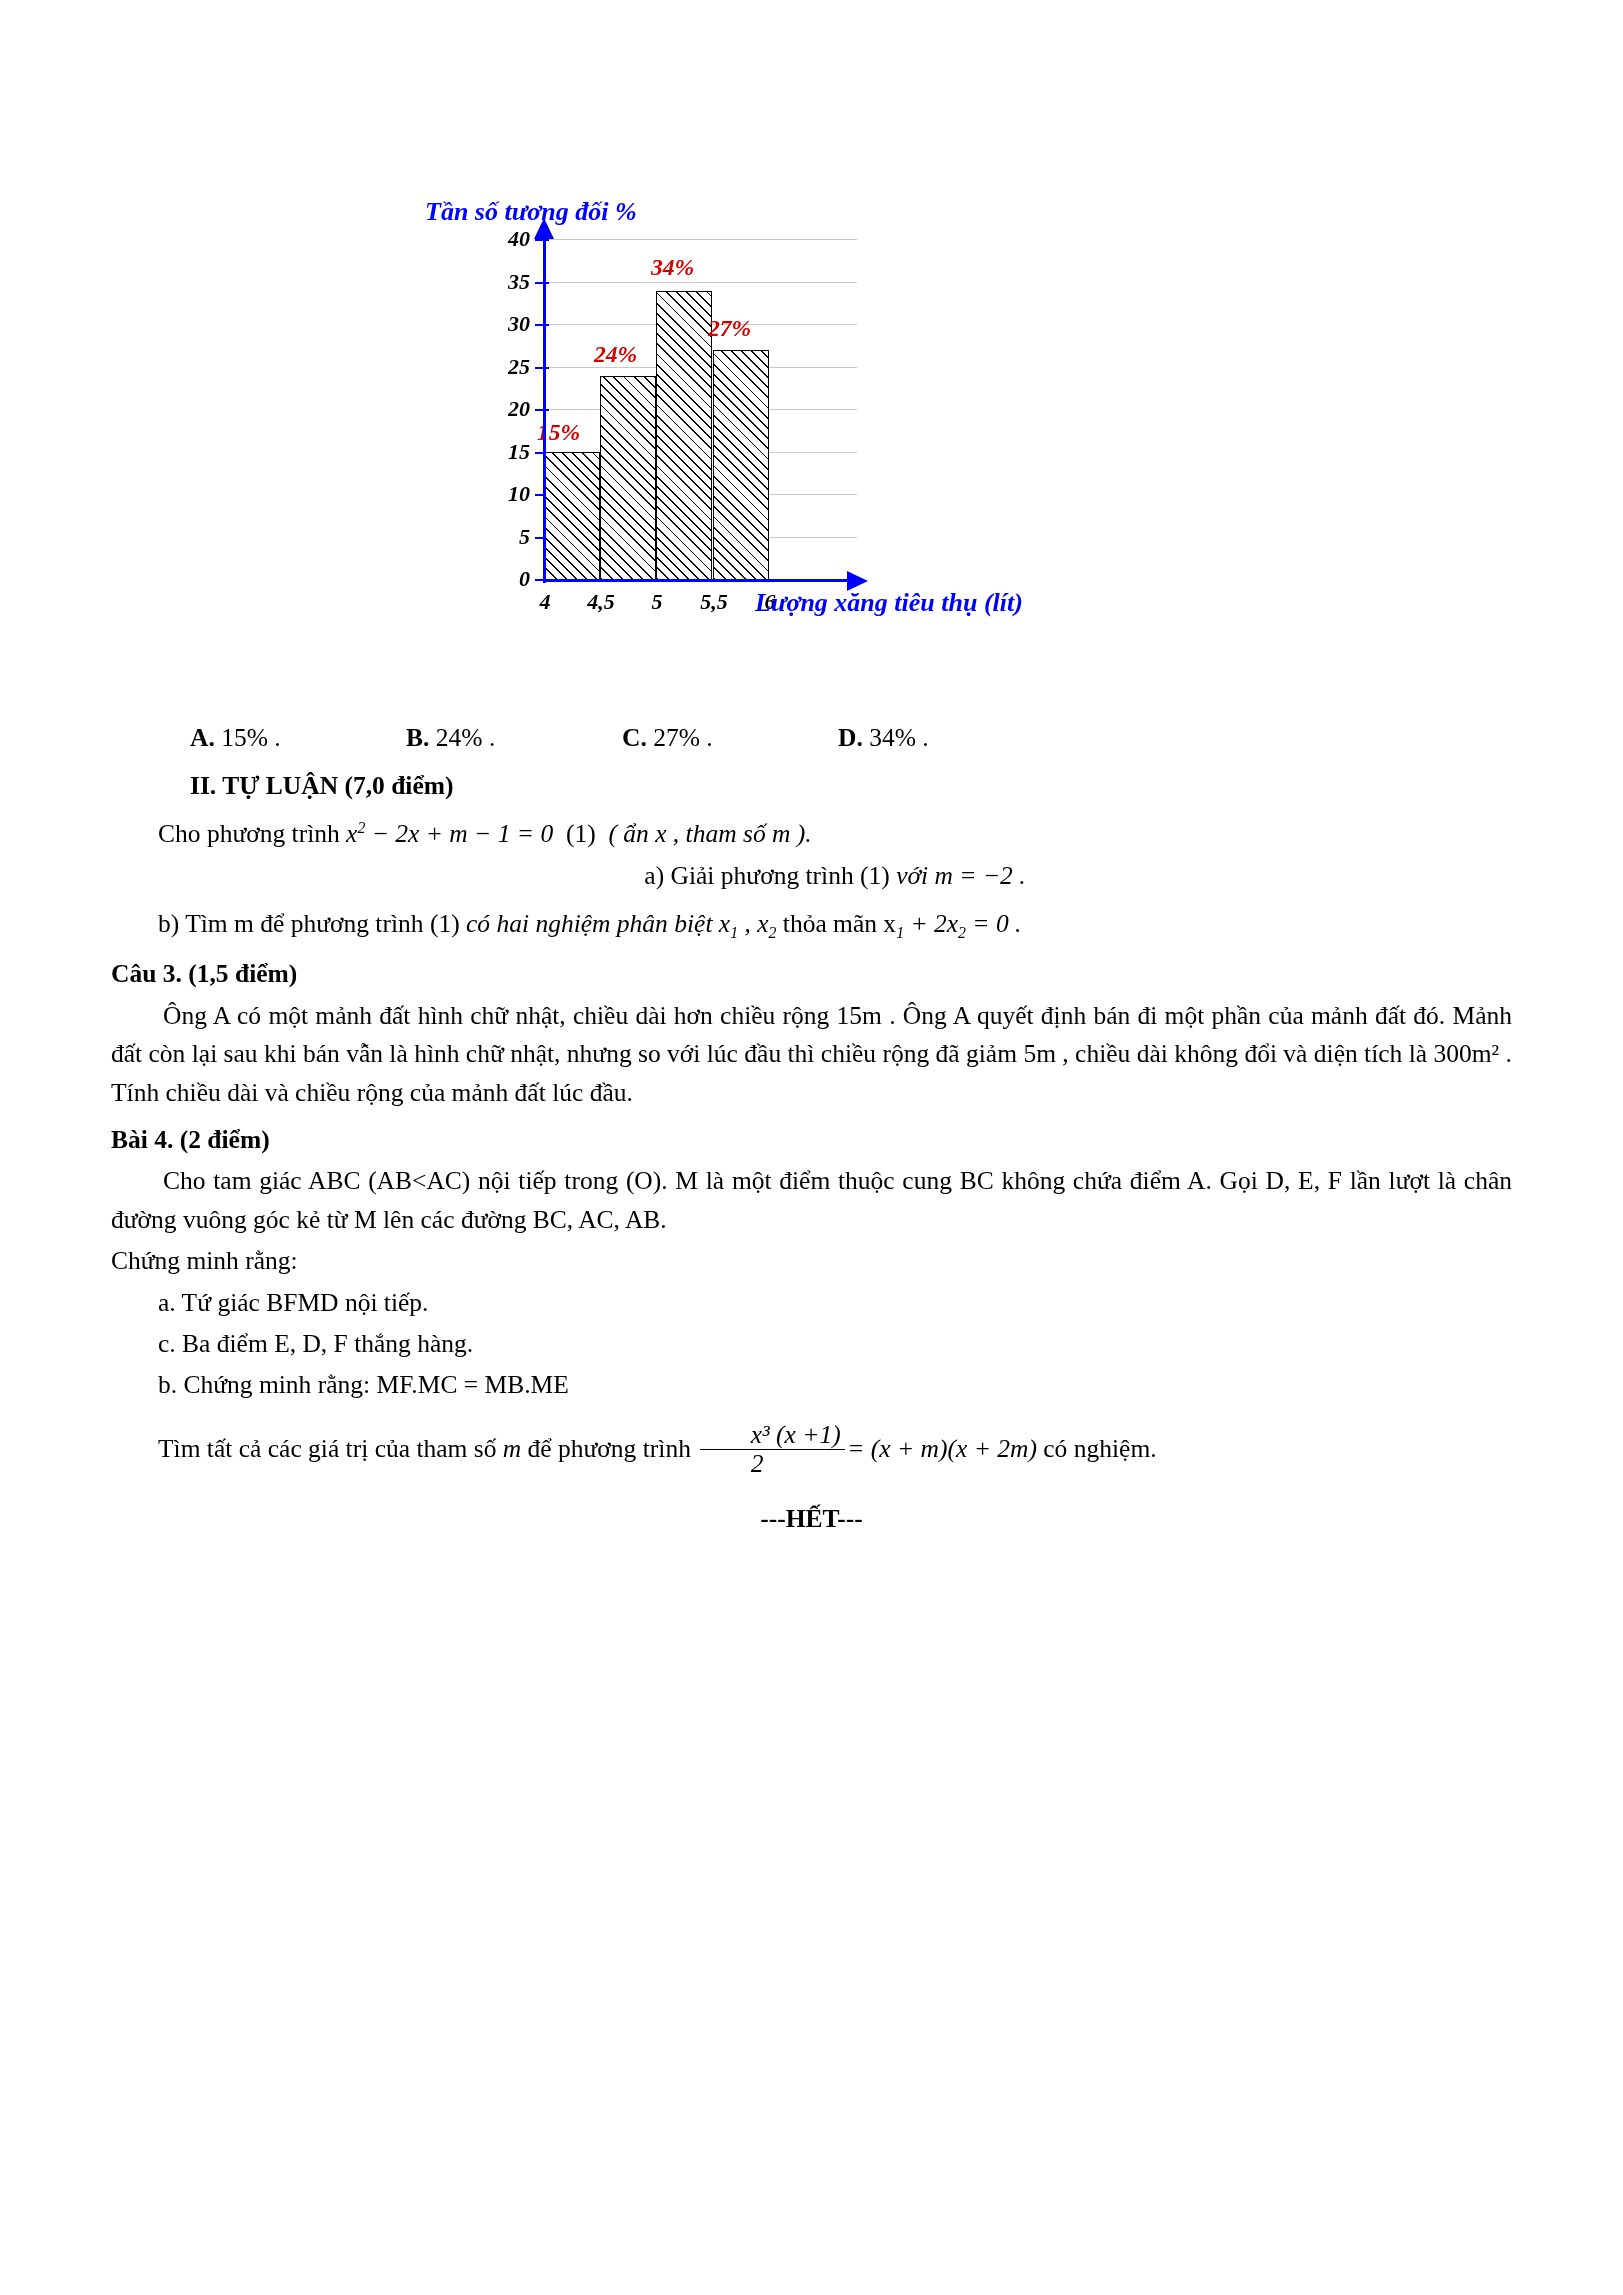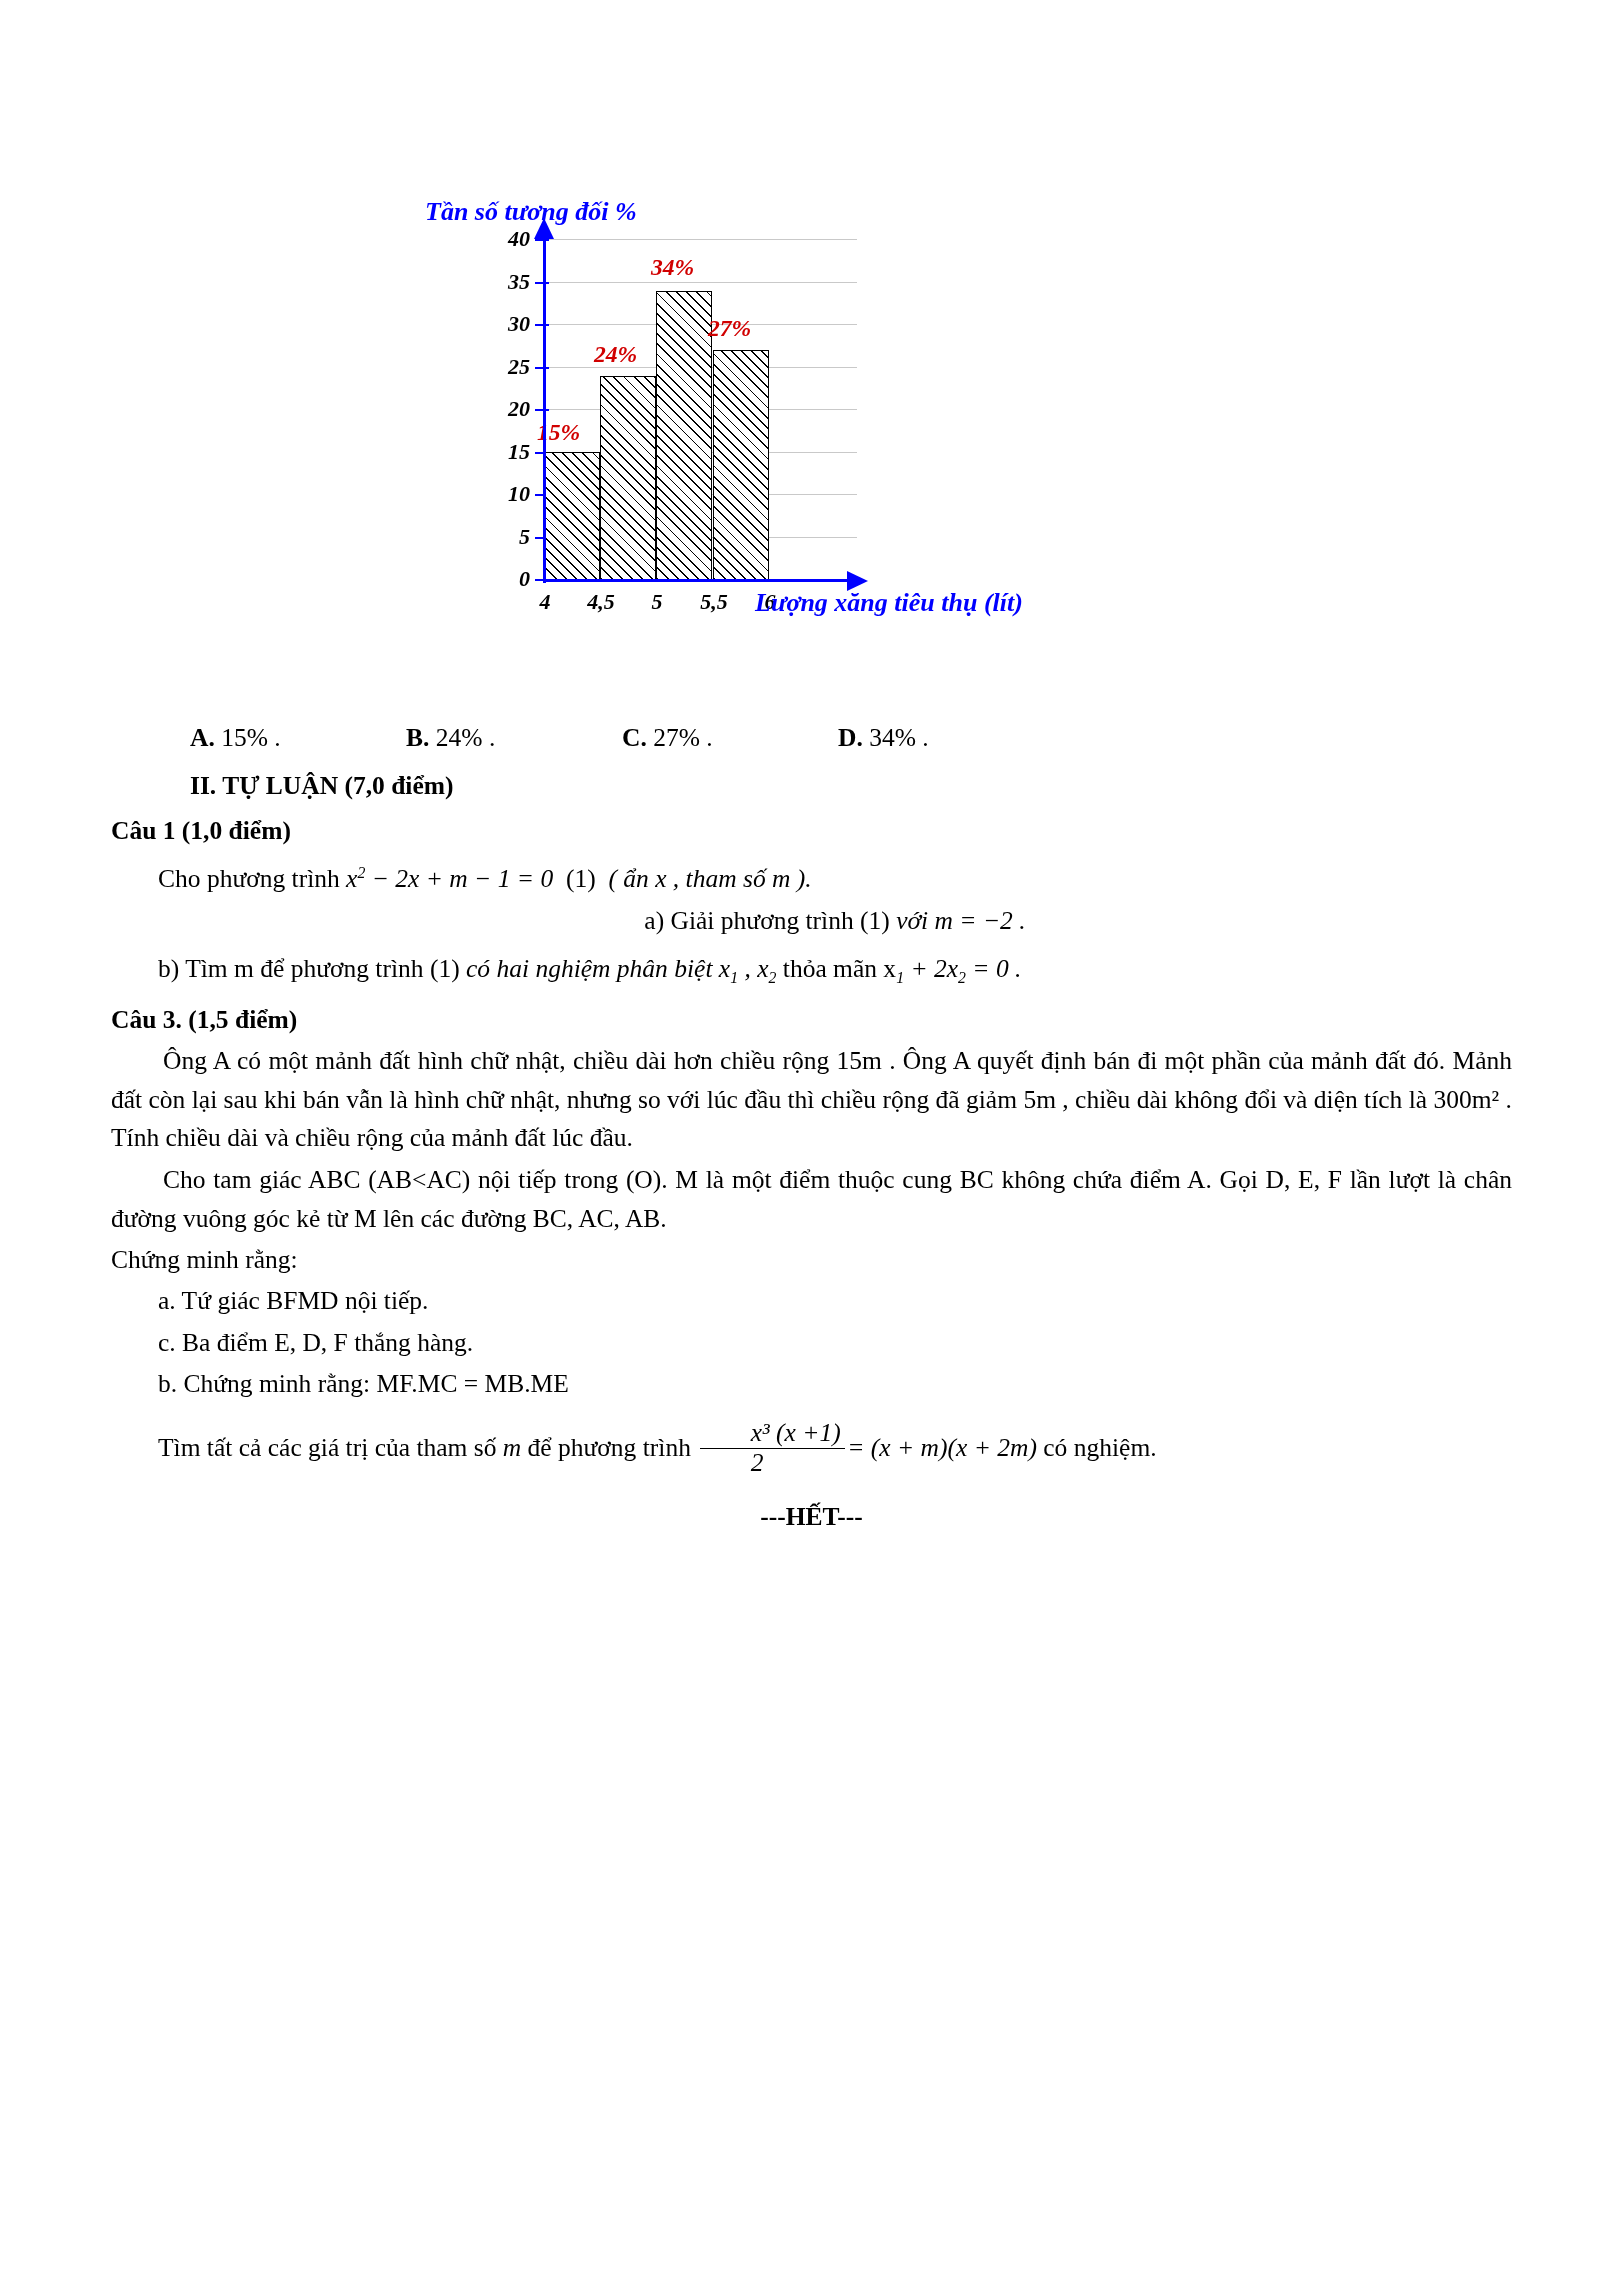--- a/index.html
+++ b/index.html
@@ -283,35 +283,35 @@
         <span>27% .</span>
       </div>
       <div class="choice">
         <span class="bold">D.</span>
         <span>34% .</span>
       </div>
     </div>
 
     <p class="heading" style="padding-left:79px; margin-top:9.2px;">II. TỰ LUẬN (7,0 điểm)</p>
 
-    <p class="heading" style="margin-top:6.5px;">Câu 1 (1,0 điểm)</p>
 
     <p class="indent" style="margin-top:9.2px;">
       <span>Cho phương trình </span><span class="math">x</span><span class="sup math">2</span><span class="math"> − 2x + m − 1 = 0</span>&nbsp;&nbsp;<span>(1)</span>&nbsp;&nbsp;<span class="math">( ẩn  x , tham số  m ).</span>
     </p>
     <p class="indent" style="margin-top:3px;text-align:center;">
       <span>a) Giải phương trình </span><span>(1)</span><span class="math"> với  m = −2 .</span>
     </p>
     <p class="indent" style="margin-top:9.2px;">
       <span>b) Tìm  m  để phương trình </span><span>(1)</span><span class="math"> có hai nghiệm phân biệt  x</span><span class="sub math">1</span><span class="math"> ,  x</span><span class="sub math">2</span><span>  thỏa mãn  x</span><span class="sub math">1</span><span class="math"> + 2x</span><span class="sub math">2</span><span class="math"> = 0 .</span>
     </p>
 
     <p class="heading" style="margin-top:10.5px;">Câu 3. (1,5 điểm)</p>
     <p class="para-ind" style="text-align:justify;">Ông A có một mảnh đất hình chữ nhật, chiều dài hơn chiều rộng 15m . Ông A quyết định bán đi một phần của mảnh đất đó. Mảnh đất còn lại sau khi bán vẫn là hình chữ nhật, nhưng so với lúc đầu thì chiều rộng đã giảm  5m , chiều dài không đổi và diện tích là  300m² . Tính chiều dài và chiều rộng của mảnh đất lúc đầu.</p>
 
+    <p class="heading" style="margin-top:7.9px;">Bài 4. (2 điểm)</p>
     <p class="para-ind" style="text-align:justify;">Cho tam giác ABC (AB&lt;AC) nội tiếp trong (O). M là một điểm thuộc cung BC không chứa điểm A. Gọi D, E, F lần lượt là chân đường vuông góc kẻ từ M lên các đường BC, AC, AB.</p>
     <p>Chứng minh rằng:</p>
     <p class="indent">a. Tứ giác BFMD nội tiếp.</p>
     <p class="indent">c. Ba điểm E, D, F thắng hàng.</p>
     <p class="indent">b. Chứng minh rằng: MF.MC = MB.ME</p>
 
     <p class="indent" style="margin-top:17px;">
       <span>Tìm tất cả các giá trị của tham số </span><span class="math">m</span><span> để phương trình </span><span class="frac"><span class="num">x³ (x +1)</span><span class="den">2</span></span><span class="math">= (x + m)(x + 2m)</span><span> có nghiệm.</span>
     </p>
 

